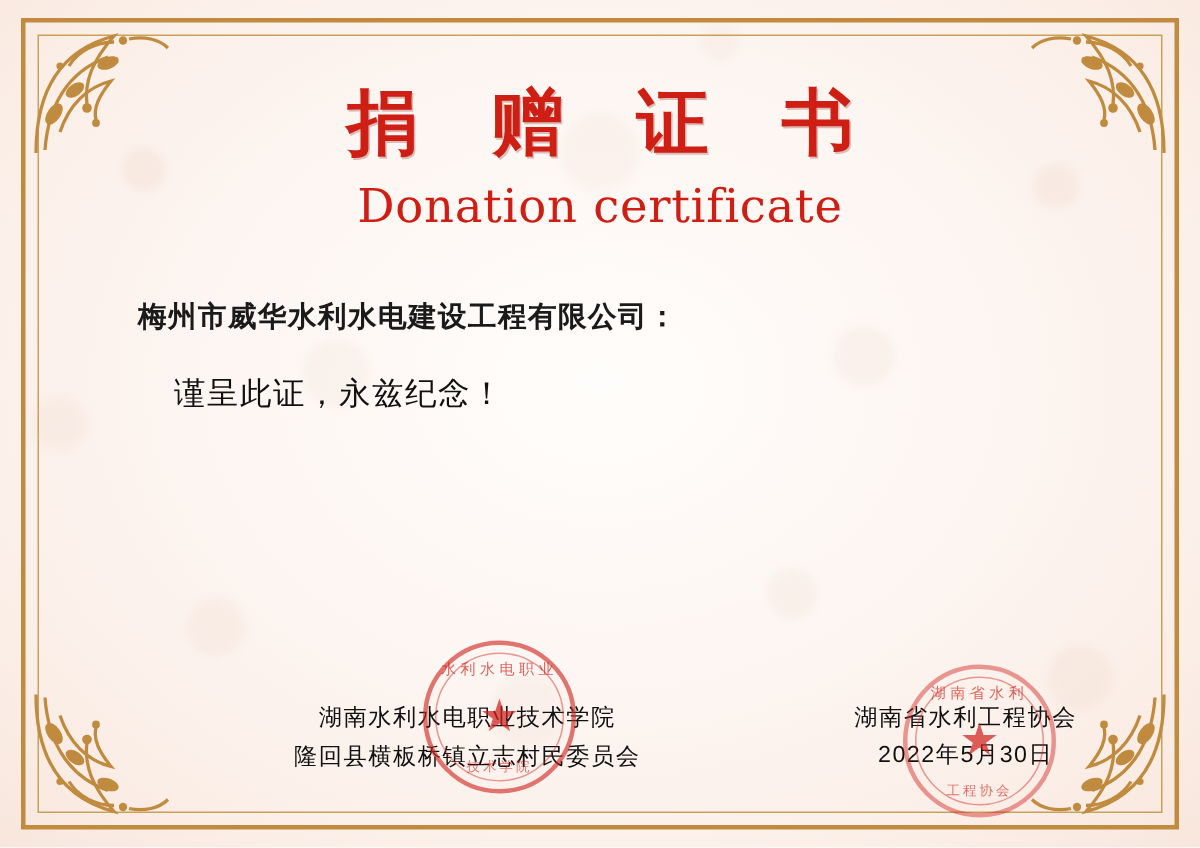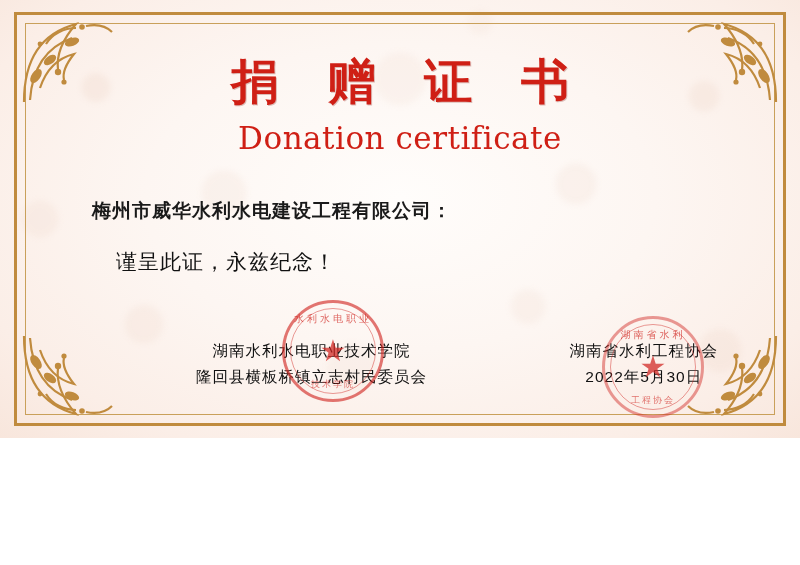--- a/index.html
+++ b/index.html
@@ -3,21 +3,21 @@
 <meta charset="utf-8">
 <style>
   html, body {
     margin: 0;
     padding: 0;
     background: #ffffff;
   }
   #certificate {
     position: relative;
     width: 800px;
-    height: 438px;
+    height: 565px;
     overflow: hidden;
     background:
       radial-gradient(ellipse at 50% 45%, #fffdfb 0%, #fdf6f2 45%, #fbeee7 80%, #f8e6dc 100%);
     font-family: "DejaVu Sans", sans-serif;
   }
 
   
   .bg-pattern {
     position: absolute;
     inset: 0;

